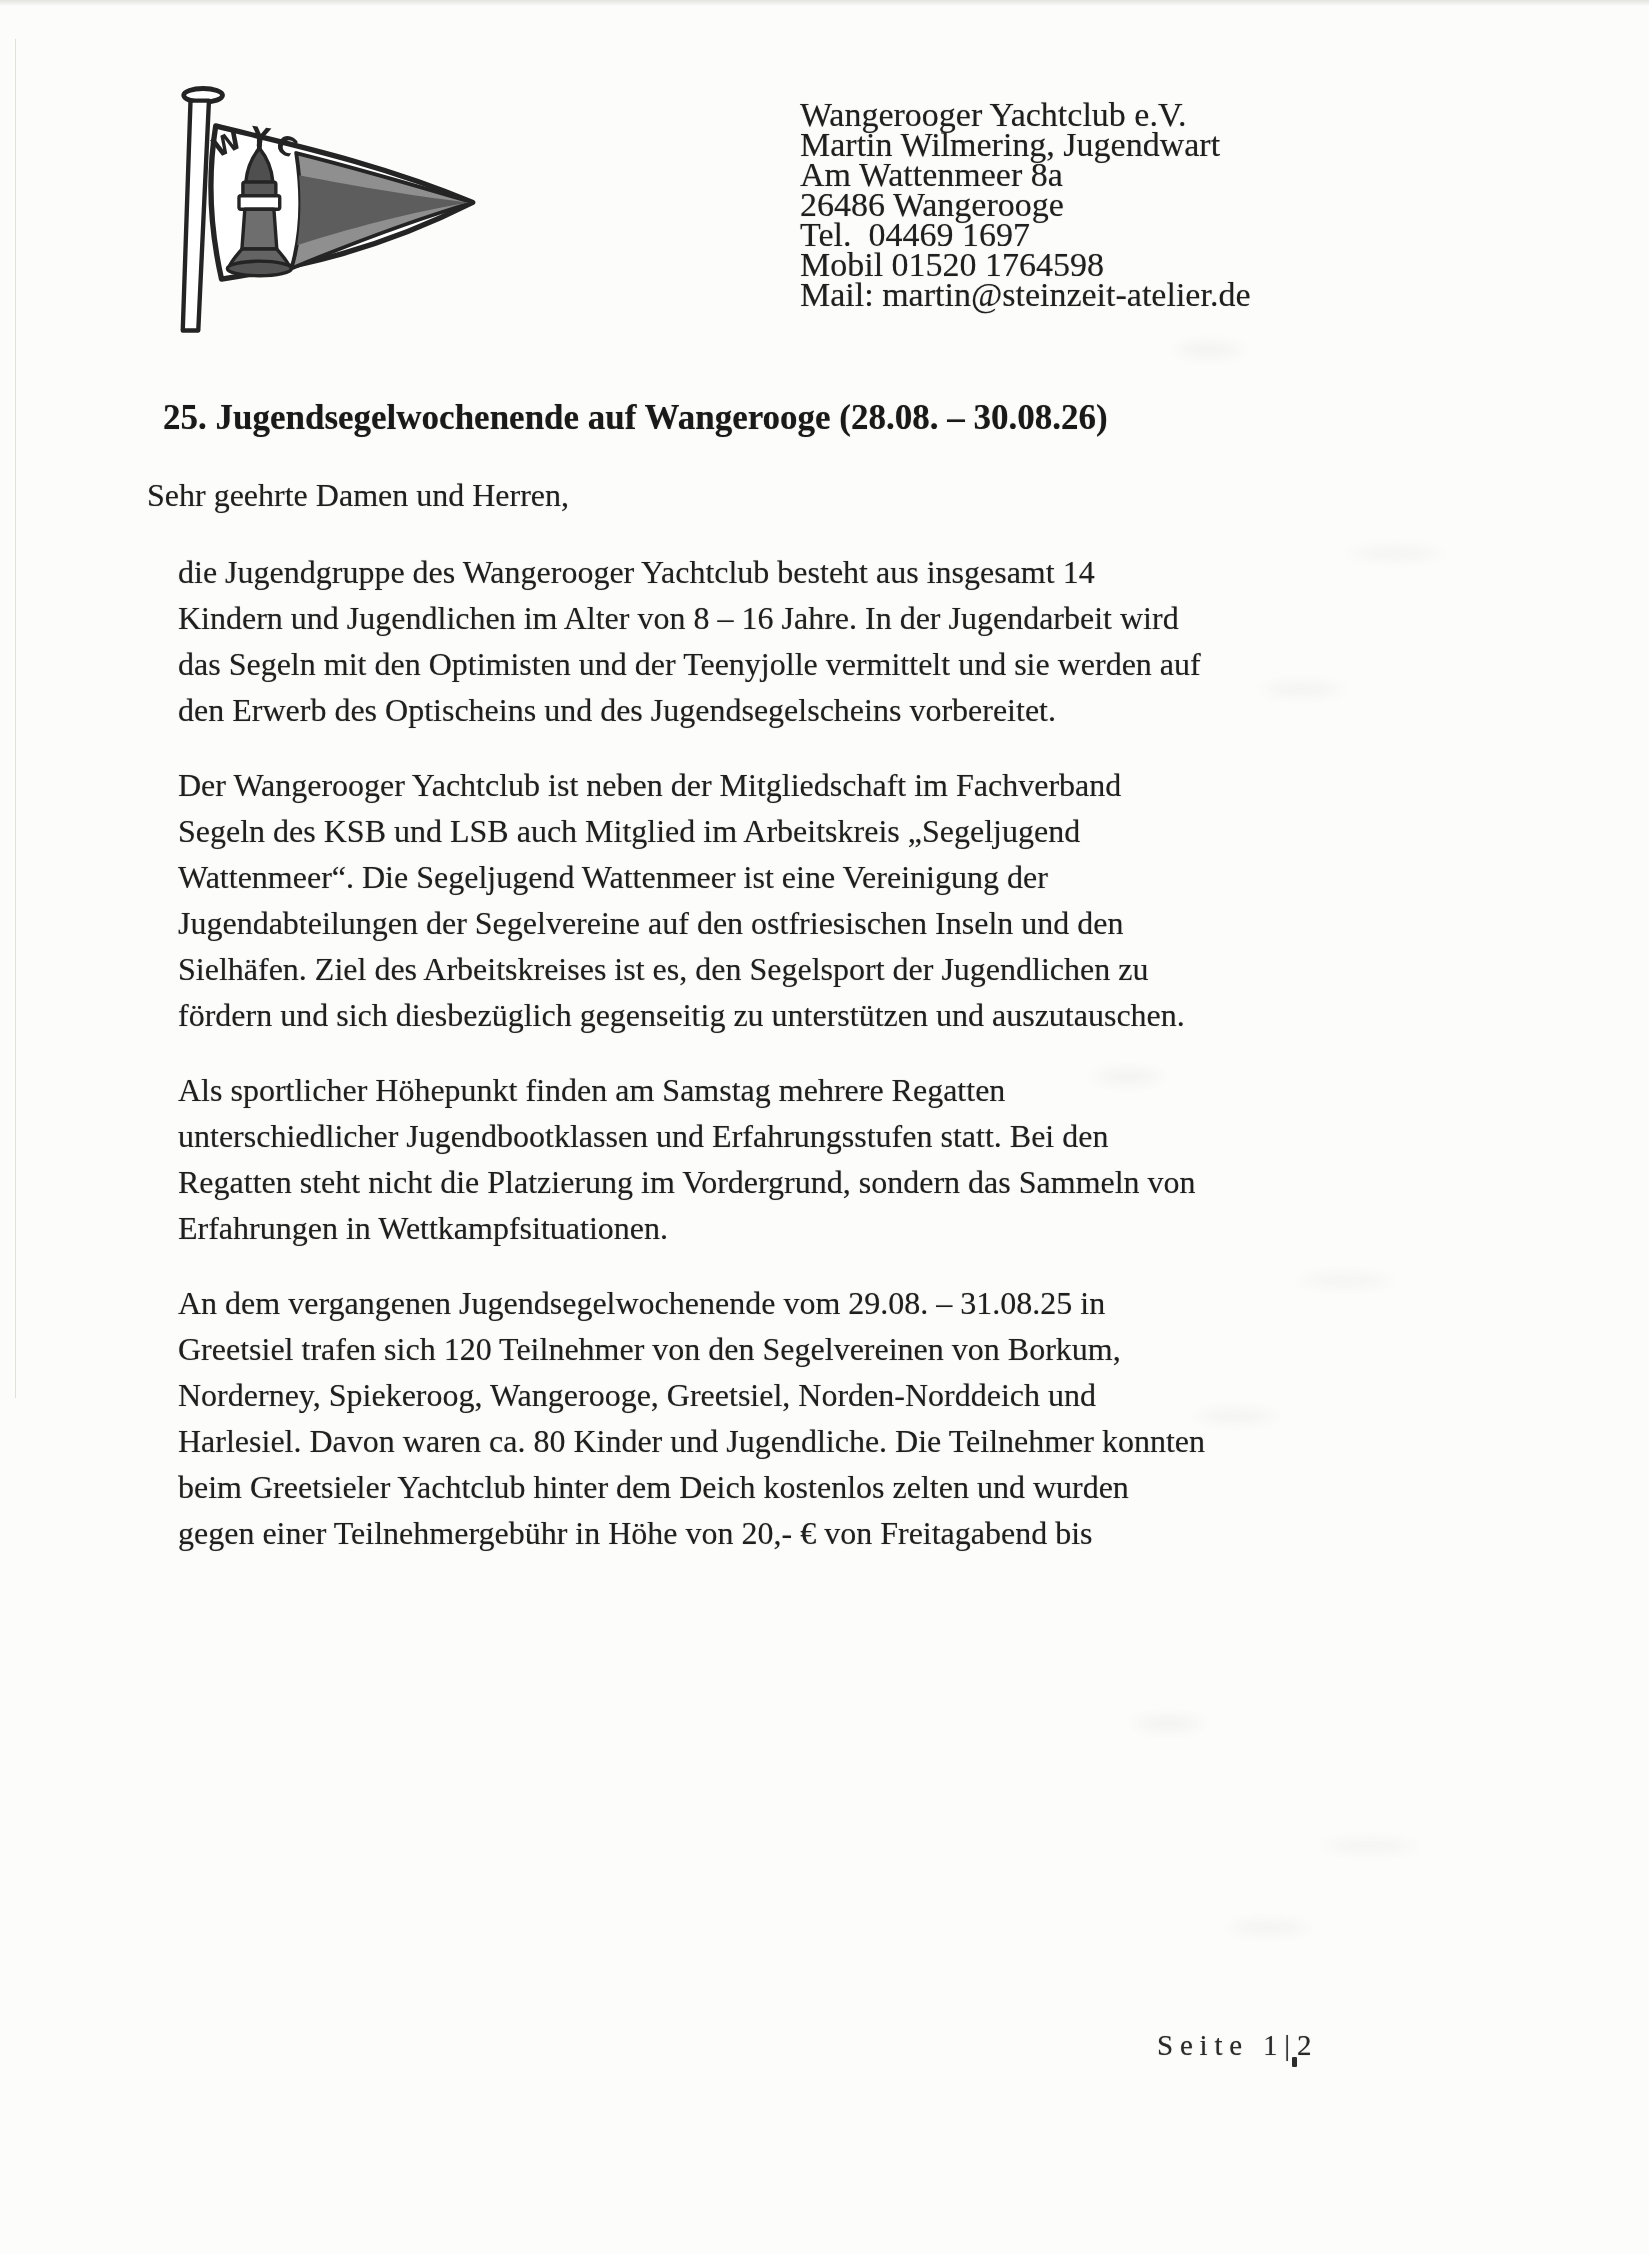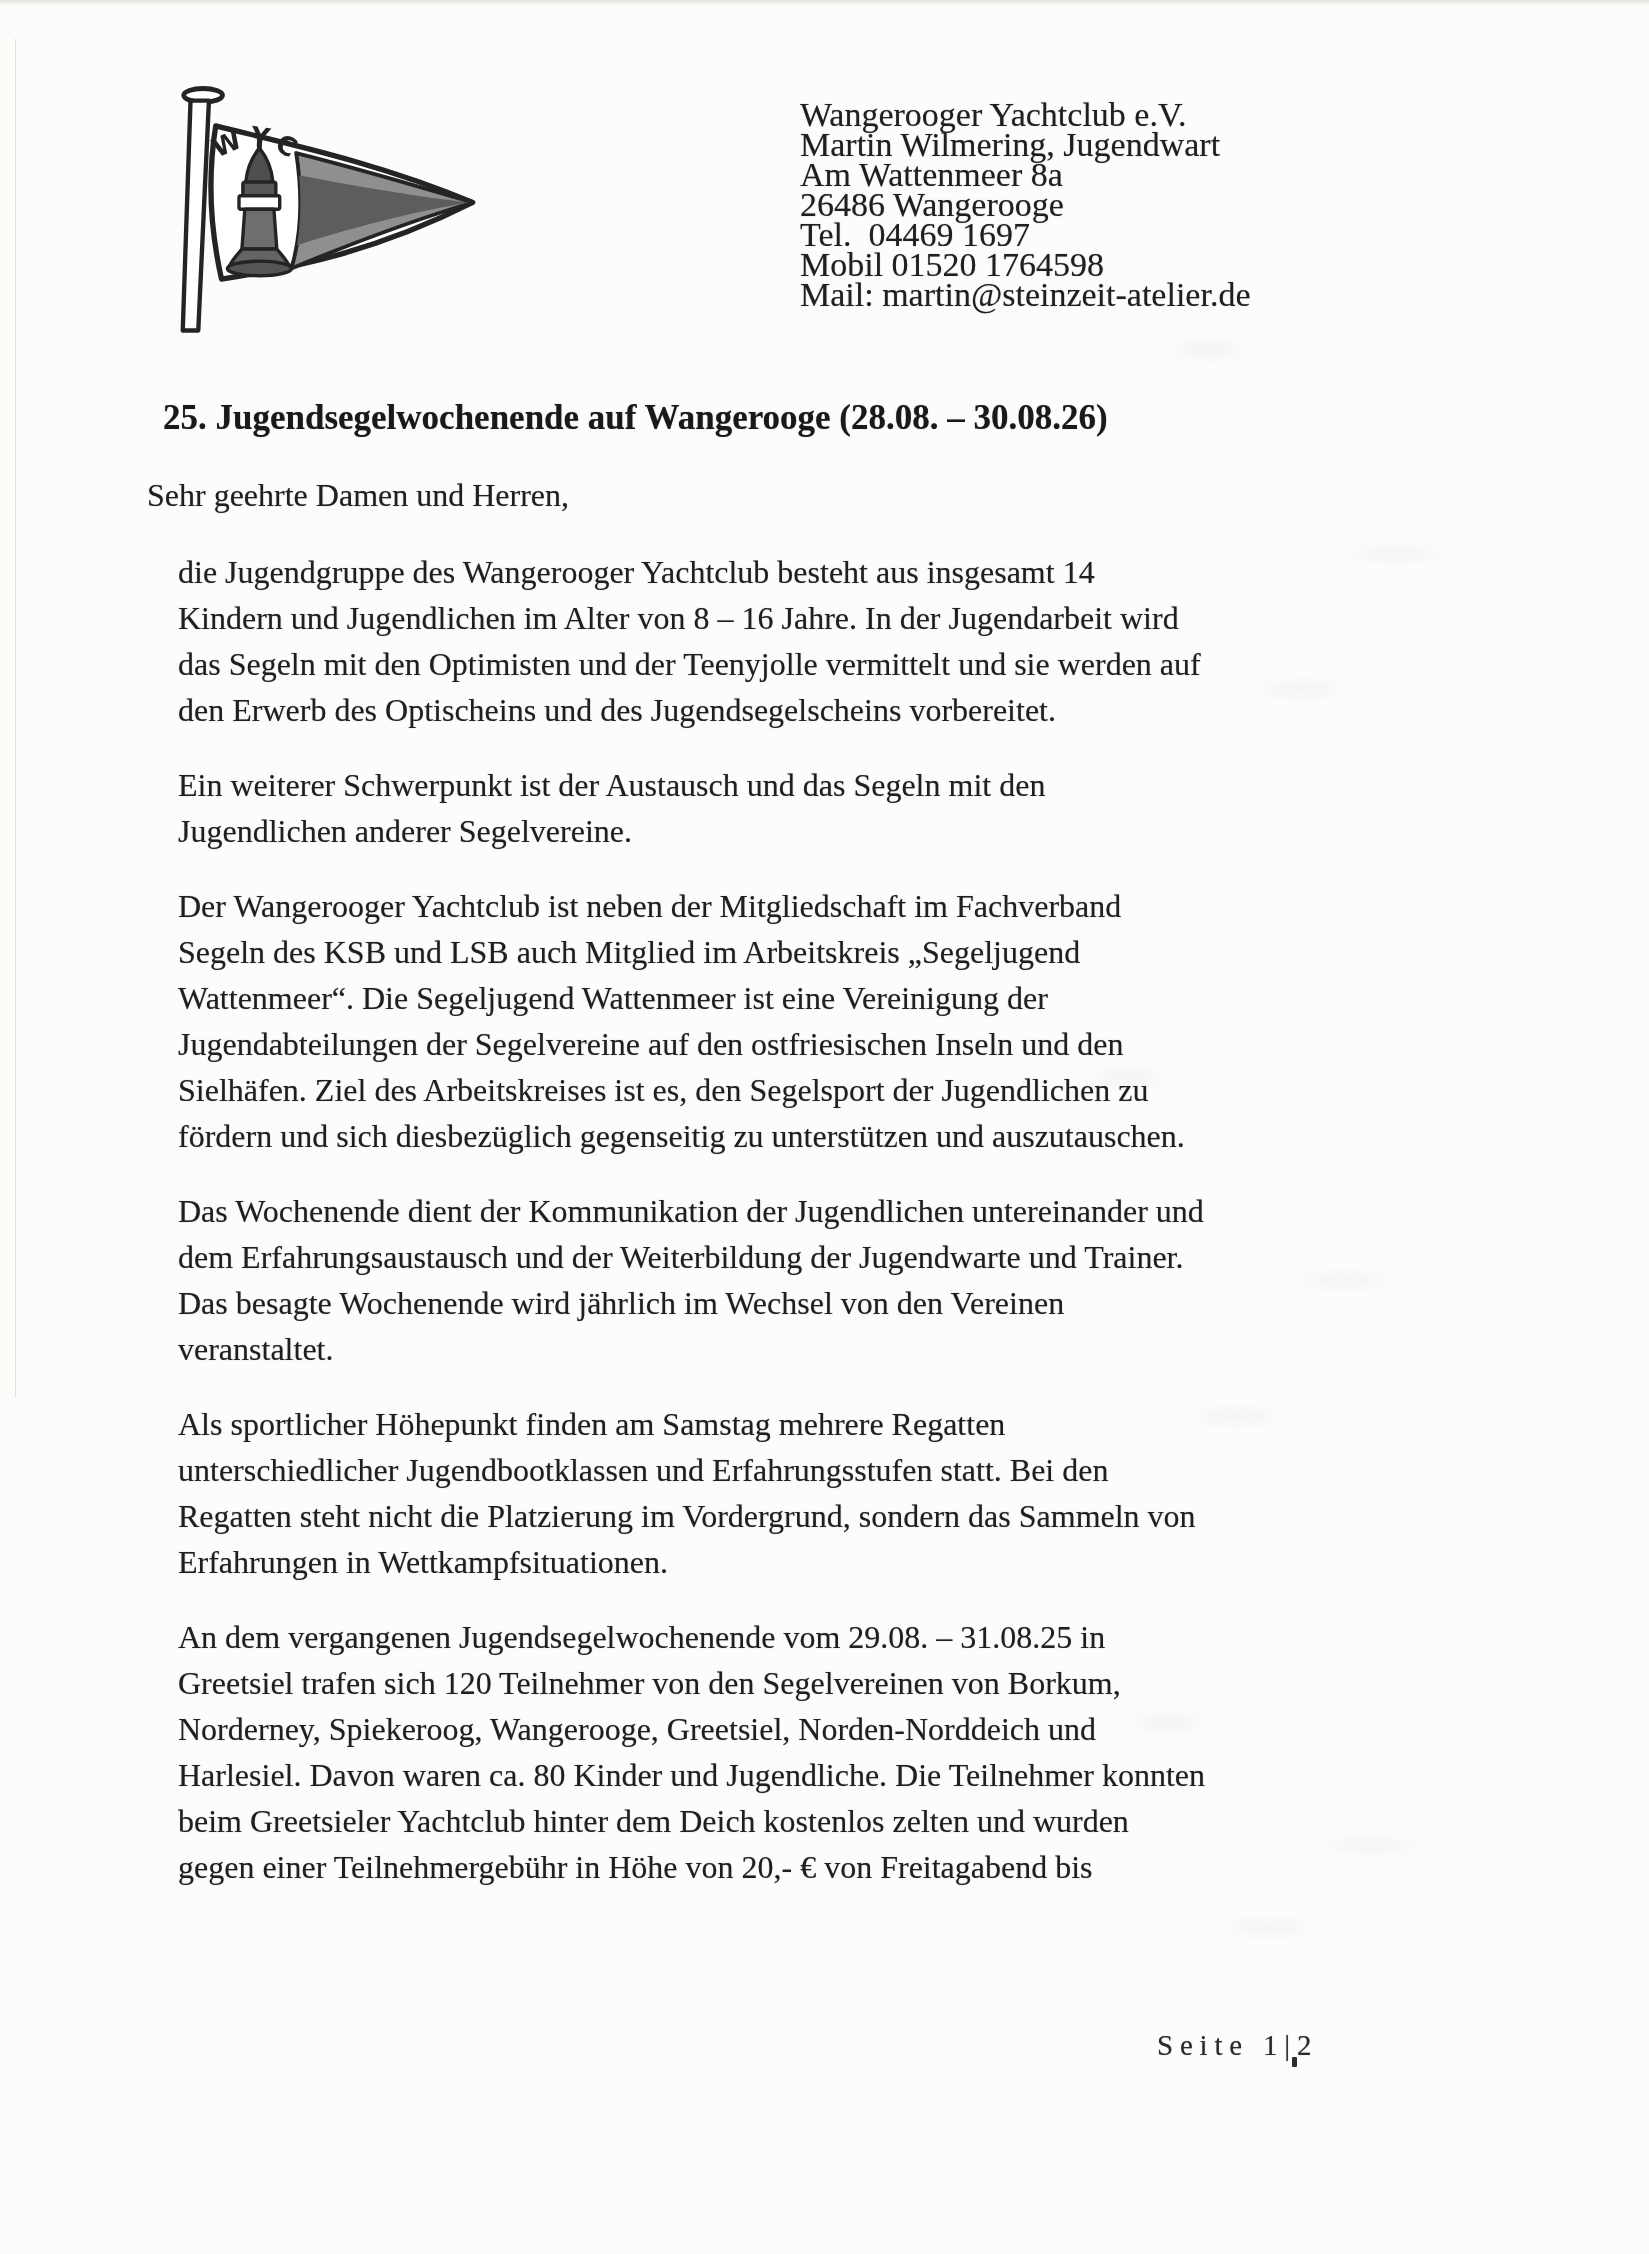--- a/index.html
+++ b/index.html
@@ -152,32 +152,26 @@
 
 <div class="subject ink">25. Jugendsegelwochenende auf Wangerooge (28.08. – 30.08.26)</div>
 
 <div class="salutation ink">Sehr geehrte Damen und Herren,</div>
 
 <div class="body-block ink">
   <p>die Jugendgruppe des Wangerooger Yachtclub besteht aus insgesamt 14
 Kindern und Jugendlichen im Alter von 8 – 16 Jahre. In der Jugendarbeit wird
 das Segeln mit den Optimisten und der Teenyjolle vermittelt und sie werden auf
 den Erwerb des Optischeins und des Jugendsegelscheins vorbereitet.</p>
-  <p>Ein weiterer Schwerpunkt ist der Austausch und das Segeln mit den
-Jugendlichen anderer Segelvereine.</p>
   <p>Der Wangerooger Yachtclub ist neben der Mitgliedschaft im Fachverband
 Segeln des KSB und LSB auch Mitglied im Arbeitskreis „Segeljugend
 Wattenmeer“. Die Segeljugend Wattenmeer ist eine Vereinigung der
 Jugendabteilungen der Segelvereine auf den ostfriesischen Inseln und den
 Sielhäfen. Ziel des Arbeitskreises ist es, den Segelsport der Jugendlichen zu
 fördern und sich diesbezüglich gegenseitig zu unterstützen und auszutauschen.</p>
-  <p>Das Wochenende dient der Kommunikation der Jugendlichen untereinander und
-dem Erfahrungsaustausch und der Weiterbildung der Jugendwarte und Trainer.
-Das besagte Wochenende wird jährlich im Wechsel von den Vereinen
-veranstaltet.</p>
   <p>Als sportlicher Höhepunkt finden am Samstag mehrere Regatten
 unterschiedlicher Jugendbootklassen und Erfahrungsstufen statt. Bei den
 Regatten steht nicht die Platzierung im Vordergrund, sondern das Sammeln von
 Erfahrungen in Wettkampfsituationen.</p>
   <p>An dem vergangenen Jugendsegelwochenende vom 29.08. – 31.08.25 in
 Greetsiel trafen sich 120 Teilnehmer von den Segelvereinen von Borkum,
 Norderney, Spiekeroog, Wangerooge, Greetsiel, Norden-Norddeich und
 Harlesiel. Davon waren ca. 80 Kinder und Jugendliche. Die Teilnehmer konnten
 beim Greetsieler Yachtclub hinter dem Deich kostenlos zelten und wurden
 gegen einer Teilnehmergebühr in Höhe von 20,- € von Freitagabend bis</p>

